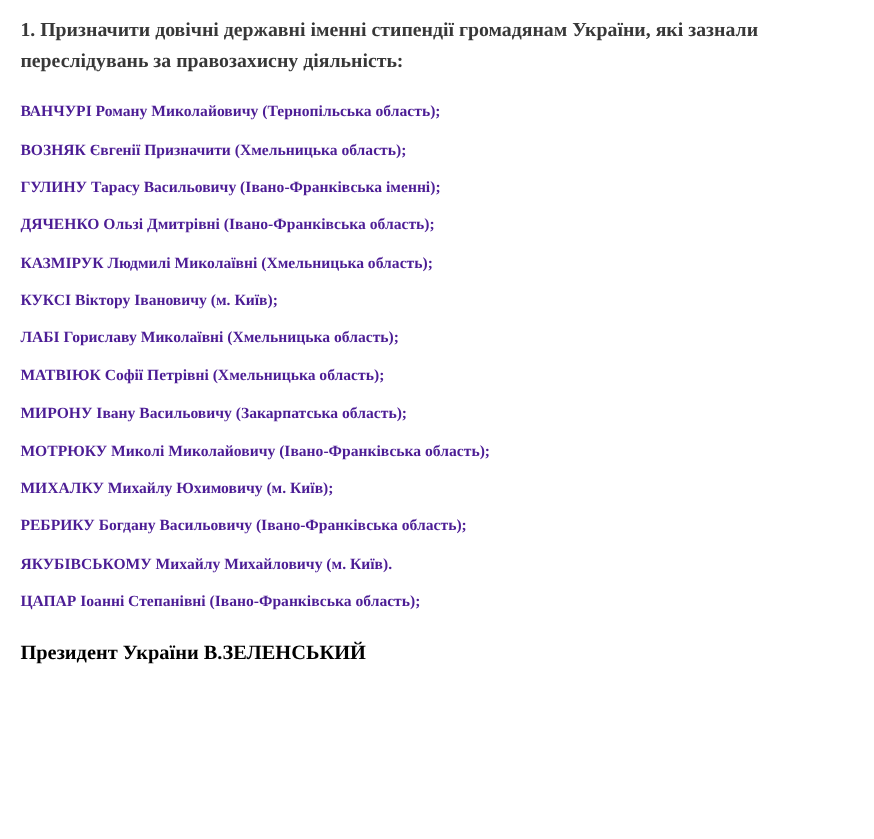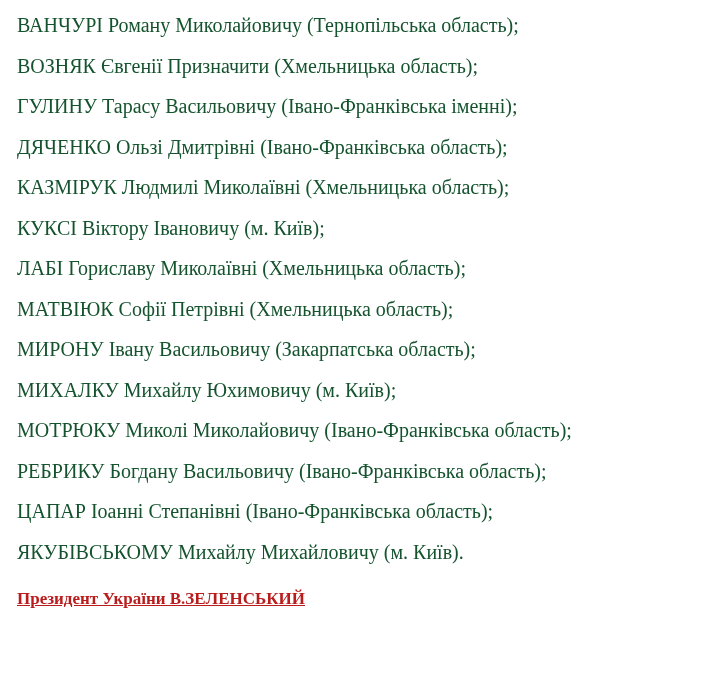--- a/index.html
+++ b/index.html
@@ -18,47 +18,48 @@
     width: 100%;
   }
   .intro {
     font-weight: bold;
     font-size: 16.5px;
     line-height: 1.55;
     margin-bottom: 22px;
     color: #383838;
   }
   .entry {
-    font-size: 20px;
+    font-size: 13px;
     line-height: 1.3;
     margin-bottom: 14.5px;
-    color: #14532d;
+    color: #4c1d95;
+    font-weight: bold;
   }
   .signature {
     font-weight: bold;
     font-size: 17px;
     margin-top: 24px;
-    color: #b91c1c;
-    text-decoration: underline;
+    color: #000000;
   }
 </style>
 </head>
 <body>
 
 <div class="doc">
+  <p class="intro">1. Призначити довічні державні іменні стипендії громадянам України, які зазнали переслідувань за правозахисну діяльність:</p>
 
   <p class="entry">ВАНЧУРІ Роману Миколайовичу (Тернопільська область);</p>
   <p class="entry">ВОЗНЯК Євгенії Призначити (Хмельницька область);</p>
   <p class="entry">ГУЛИНУ Тарасу Васильовичу (Івано-Франківська іменні);</p>
   <p class="entry">ДЯЧЕНКО Ользі Дмитрівні (Івано-Франківська область);</p>
   <p class="entry">КАЗМІРУК Людмилі Миколаївні (Хмельницька область);</p>
   <p class="entry">КУКСІ Віктору Івановичу (м. Київ);</p>
   <p class="entry">ЛАБІ Гориславу Миколаївні (Хмельницька область);</p>
   <p class="entry">МАТВІЮК Софії Петрівні (Хмельницька область);</p>
   <p class="entry">МИРОНУ Івану Васильовичу (Закарпатська область);</p>
+  <p class="entry">МОТРЮКУ Миколі Миколайовичу (Івано-Франківська область);</p>
   <p class="entry">МИХАЛКУ Михайлу Юхимовичу (м. Київ);</p>
-  <p class="entry">МОТРЮКУ Миколі Миколайовичу (Івано-Франківська область);</p>
   <p class="entry">РЕБРИКУ Богдану Васильовичу (Івано-Франківська область);</p>
+  <p class="entry">ЯКУБІВСЬКОМУ Михайлу Михайловичу (м. Київ).</p>
   <p class="entry">ЦАПАР Іоанні Степанівні (Івано-Франківська область);</p>
-  <p class="entry">ЯКУБІВСЬКОМУ Михайлу Михайловичу (м. Київ).</p>
 
   <p class="signature">Президент України В.ЗЕЛЕНСЬКИЙ</p>
 </div>
 
 </body></html>

